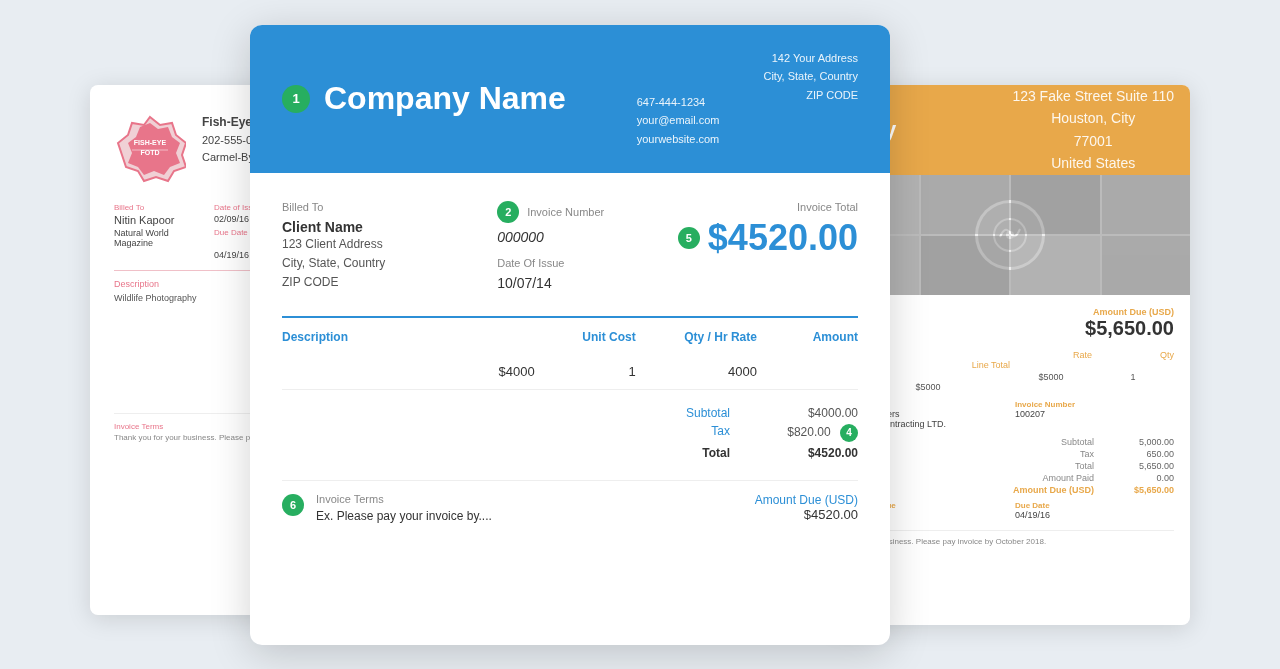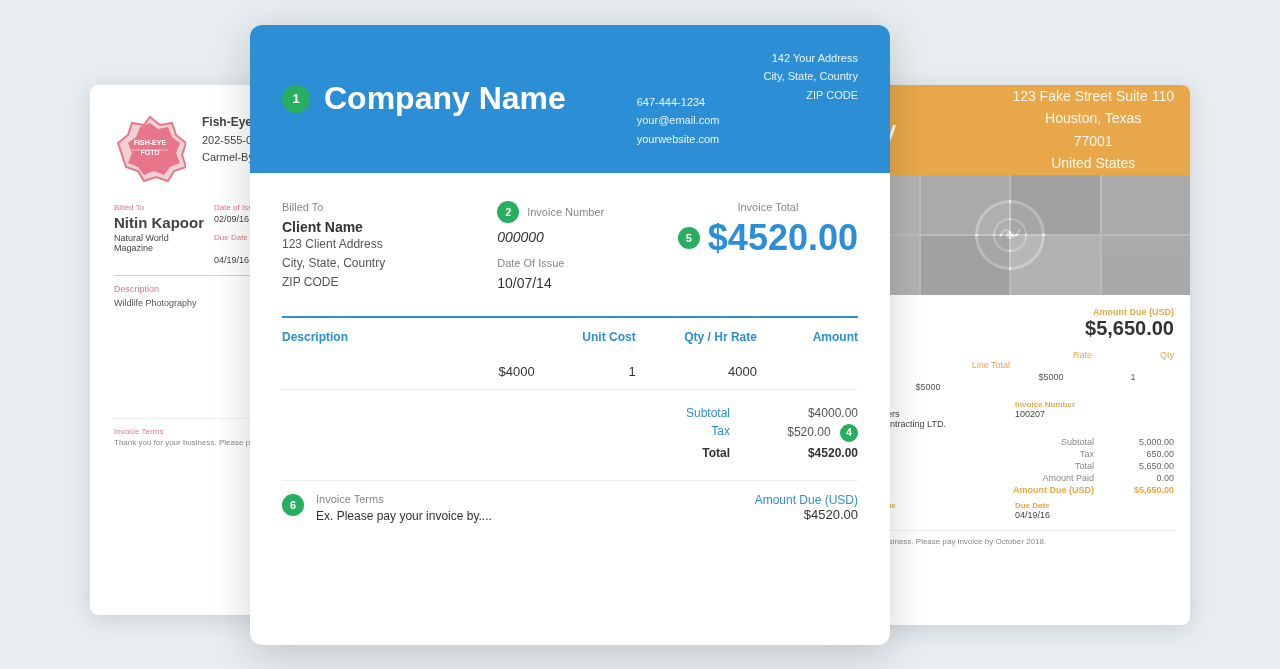--- a/index.html
+++ b/index.html
@@ -212,21 +212,21 @@
       font-weight: 500;
       font-style: italic;
     }
 
     .date-value {
       font-size: 14px;
       color: #333;
     }
 
     .invoice-total-section {
-      text-align: center;
+      text-align: right;
     }
 
     .invoice-total-label {
       font-size: 11px;
       color: #888;
       margin-bottom: 4px;
     }
 
     .invoice-total-amount {
       font-size: 36px;
@@ -565,21 +565,21 @@
         <div>202-555-0118</div>
         <div>Carmel-By-T...</div>
       </div>
     </div>
 
     <div style="display:grid; grid-template-columns:1fr 1fr 1fr; gap:2px 8px; margin-bottom:10px; font-size:9px;">
       <div style="color:#e8758a; font-size:8px;">Billed To</div>
       <div style="color:#e8758a; font-size:8px;">Date of Issue</div>
       <div style="color:#e8758a; font-size:8px;">Invoice Number</div>
 
-      <div style="color:#444; font-size:15px;font-weight:bold;">Nitin Kapoor</div>
+      <div style="color:#444; font-size:11px;">Nitin Kapoor</div>
       <div style="color:#444; font-size:9px;">02/09/16</div>
       <div style="color:#444; font-size:9px;">100208</div>
 
       <div style="color:#444; font-size:9px;">Natural World Magazine</div>
       <div style="color:#e8758a; font-size:8px;">Due Date</div>
       <div style="color:#444; font-size:16px; font-weight:700;">$1,</div>
 
       <div></div>
       <div style="color:#444; font-size:9px;">04/19/16</div>
       <div></div>
@@ -685,21 +685,21 @@
       </div>
 
       <div class="center-totals">
         <div class="totals-row">
           <span class="totals-label">Subtotal</span>
           <span class="totals-value">$4000.00</span>
         </div>
         <div class="totals-row">
           <span class="totals-label">Tax</span>
           <span class="totals-value">
-            <span>$520.00</span>
+            <span>$820.00</span>
             <span style="display:inline-block; margin-left:6px; width:18px; height:18px; border-radius:50%; background:#27ae60; color:#fff; text-align:center; line-height:18px; font-size:10px; font-weight:700;">4</span>
           </span>
         </div>
         <div class="totals-row total-row">
           <span class="totals-label">Total</span>
           <span class="totals-value">$4520.00</span>
         </div>
       </div>
 
       <div class="center-invoice-terms">
@@ -717,21 +717,21 @@
   </div>
 
   <div class="card-right">
     <div class="right-header">
 
       <div class="right-header-bg"></div>
       <div class="right-header-content">
         <div class="right-header-agency">ency</div>
         <div class="right-header-address">
           <div>123 Fake Street Suite 110</div>
-          <div>Houston, Texas</div>
+          <div>Houston, City</div>
           <div>77001</div>
           <div>United States</div>
         </div>
       </div>
     </div>
 
     <div class="right-photo-area">
       <div class="right-photo-grid">
         <div class="right-photo-cell"></div>
         <div class="right-photo-cell"></div>

